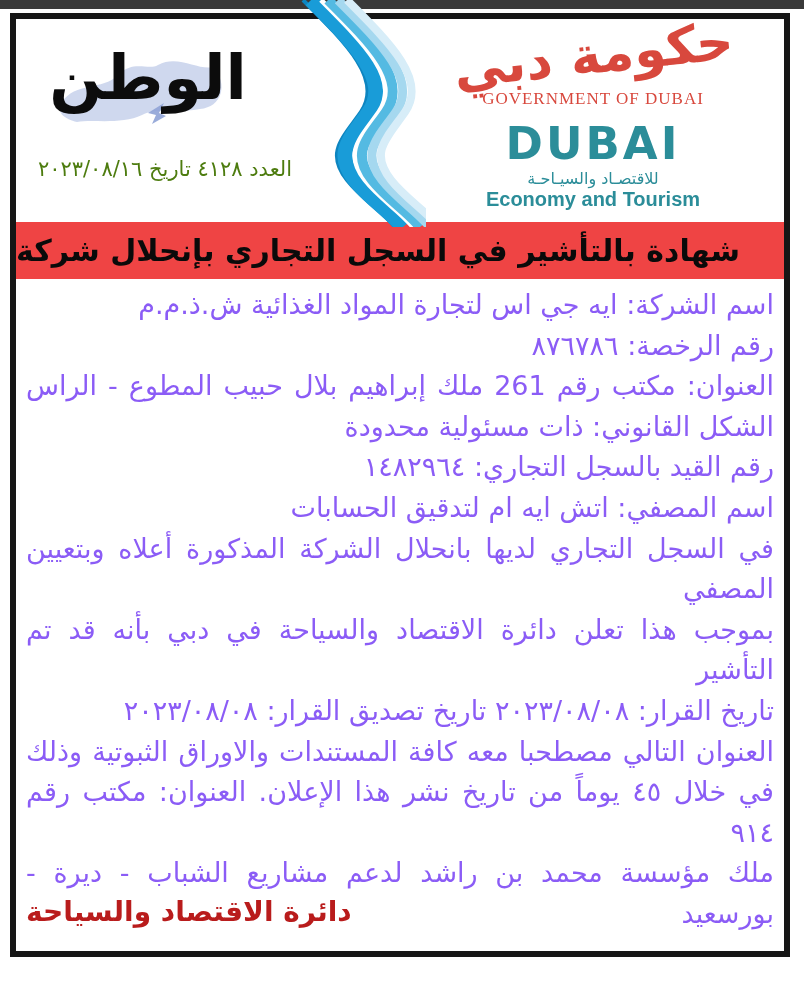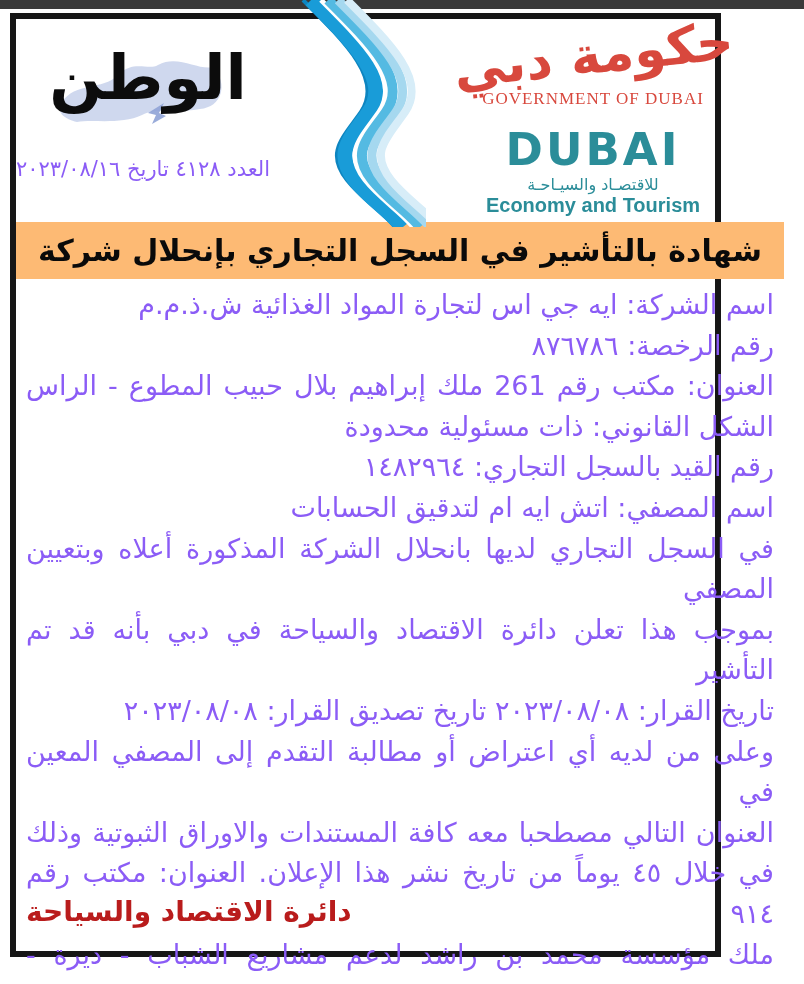--- a/index.html
+++ b/index.html
@@ -3,57 +3,57 @@
 <meta charset="utf-8">
 <style>
   html,body{margin:0;padding:0;}
   body{
     width:804px;height:984px;position:relative;background:#ffffff;
     font-family:"DejaVu Sans","Liberation Sans",sans-serif;color:#0d0d0d;
     overflow:hidden;
   }
   .top-strip{position:absolute;left:0;top:0;width:804px;height:9px;background:#3a3a3a;}
   .frame{
-    position:absolute;left:10px;top:13px;width:711px;height:944px;
+    position:absolute;left:10px;top:13px;width:780px;height:944px;
     border:6px solid #161616;box-sizing:border-box;background:#ffffff;
   }
   
   .masthead-map{position:absolute;left:30px;top:26px;width:212px;height:108px;z-index:1;}
   .masthead-name{
     position:absolute;left:18px;top:16px;width:228px;text-align:center;z-index:2;
     font-weight:bold;font-size:62px;line-height:1.4;color:#0c0c0c;
     font-family:"DejaVu Sans",sans-serif;
   }
   .issue-line{
-    position:absolute;left:0;top:138px;width:258px;text-align:left;z-index:2;
-    font-size:21px;direction:rtl;color:#8b5cf6;
+    position:absolute;left:0;top:138px;width:258px;text-align:right;z-index:2;
+    font-size:21px;direction:rtl;color:#4d7c0f;padding-left:18px;
   }
   .swoosh{position:absolute;left:225px;top:-19px;width:185px;height:227px;z-index:4;}
   
   .gov{position:absolute;left:393px;top:0;width:368px;text-align:center;z-index:2;}
   .calligraphy{
     display:inline-block;margin-top:6px;direction:rtl;
     font-size:52px;font-weight:bold;color:#d8483d;
     transform:rotate(-6deg);letter-spacing:2px;
     font-family:"DejaVu Sans",sans-serif;
   }
   .gov-line{
     margin-top:4px;font-family:"Liberation Serif",serif;font-weight:normal;
     font-size:17px;color:#d8483d;letter-spacing:1px;white-space:nowrap;
   }
   .dubai-wordmark{
-    margin-top:17px;font-family:"DejaVu Sans",sans-serif;font-weight:bold;
+    margin-top:11px;font-family:"DejaVu Sans",sans-serif;font-weight:bold;
     font-size:45px;color:#2b8d99;letter-spacing:3px;line-height:1.05;
   }
   .dept-ar{margin-top:2px;font-size:16px;color:#2b8d99;direction:rtl;}
   .dept-en{font-family:"Liberation Sans",sans-serif;font-weight:bold;font-size:20px;color:#2b8d99;}
   
   .title-bar{
-    position:absolute;left:0;top:203px;width:768px;height:57px;background:#fdba74;
-    display:flex;align-items:center;justify-content:center;z-index:3;
+    position:absolute;left:0;top:203px;width:768px;height:57px;background:#ef4444;
+    display:flex;align-items:center;justify-content:flex-start;z-index:3;
   }
   .title-text{
     font-weight:bold;font-size:30px;direction:rtl;white-space:nowrap;color:#0a0a0a;
     font-family:"DejaVu Sans",sans-serif;
   }
   
   .body-text{position:absolute;left:10px;top:266px;width:748px;direction:rtl;z-index:2;}
   .body-line{
     font-size:27px;line-height:40.6px;text-align:right;color:#8b5cf6;
     font-family:"DejaVu Sans",sans-serif;
@@ -106,21 +106,20 @@
   <div class="body-text">
       <div class="body-line">اسم الشركة: ايه جي اس لتجارة المواد الغذائية ش.ذ.م.م</div>
       <div class="body-line">رقم الرخصة: ٨٧٦٧٨٦</div>
       <div class="body-line j">العنوان: مكتب رقم 261 ملك إبراهيم بلال حبيب المطوع - الراس</div>
       <div class="body-line">الشكل القانوني: ذات مسئولية محدودة</div>
       <div class="body-line">رقم القيد بالسجل التجاري: ١٤٨٢٩٦٤</div>
       <div class="body-line">اسم المصفي: اتش ايه ام لتدقيق الحسابات</div>
       <div class="body-line j">في السجل التجاري لديها بانحلال الشركة المذكورة أعلاه وبتعيين المصفي</div>
       <div class="body-line j">بموجب هذا تعلن دائرة الاقتصاد والسياحة في دبي بأنه قد تم التأشير</div>
       <div class="body-line">تاريخ القرار: ٢٠٢٣/٠٨/٠٨ تاريخ تصديق القرار: ٢٠٢٣/٠٨/٠٨</div>
-      <div class="body-line j">وعلى من لديه أي اعتراض أو مطالبة التقدم إلى المصفي المعين في</div>
       <div class="body-line j">العنوان التالي مصطحبا معه كافة المستندات والاوراق الثبوتية وذلك</div>
       <div class="body-line j">في خلال ٤٥ يوماً من تاريخ نشر هذا الإعلان. العنوان: مكتب رقم ٩١٤</div>
       <div class="body-line j">ملك مؤسسة محمد بن راشد لدعم مشاريع الشباب - ديرة - بورسعيد</div>
     </div>
 
   <div class="footer-signature">دائرة الاقتصاد والسياحة</div>
 
 </div>
 
 </body></html>

